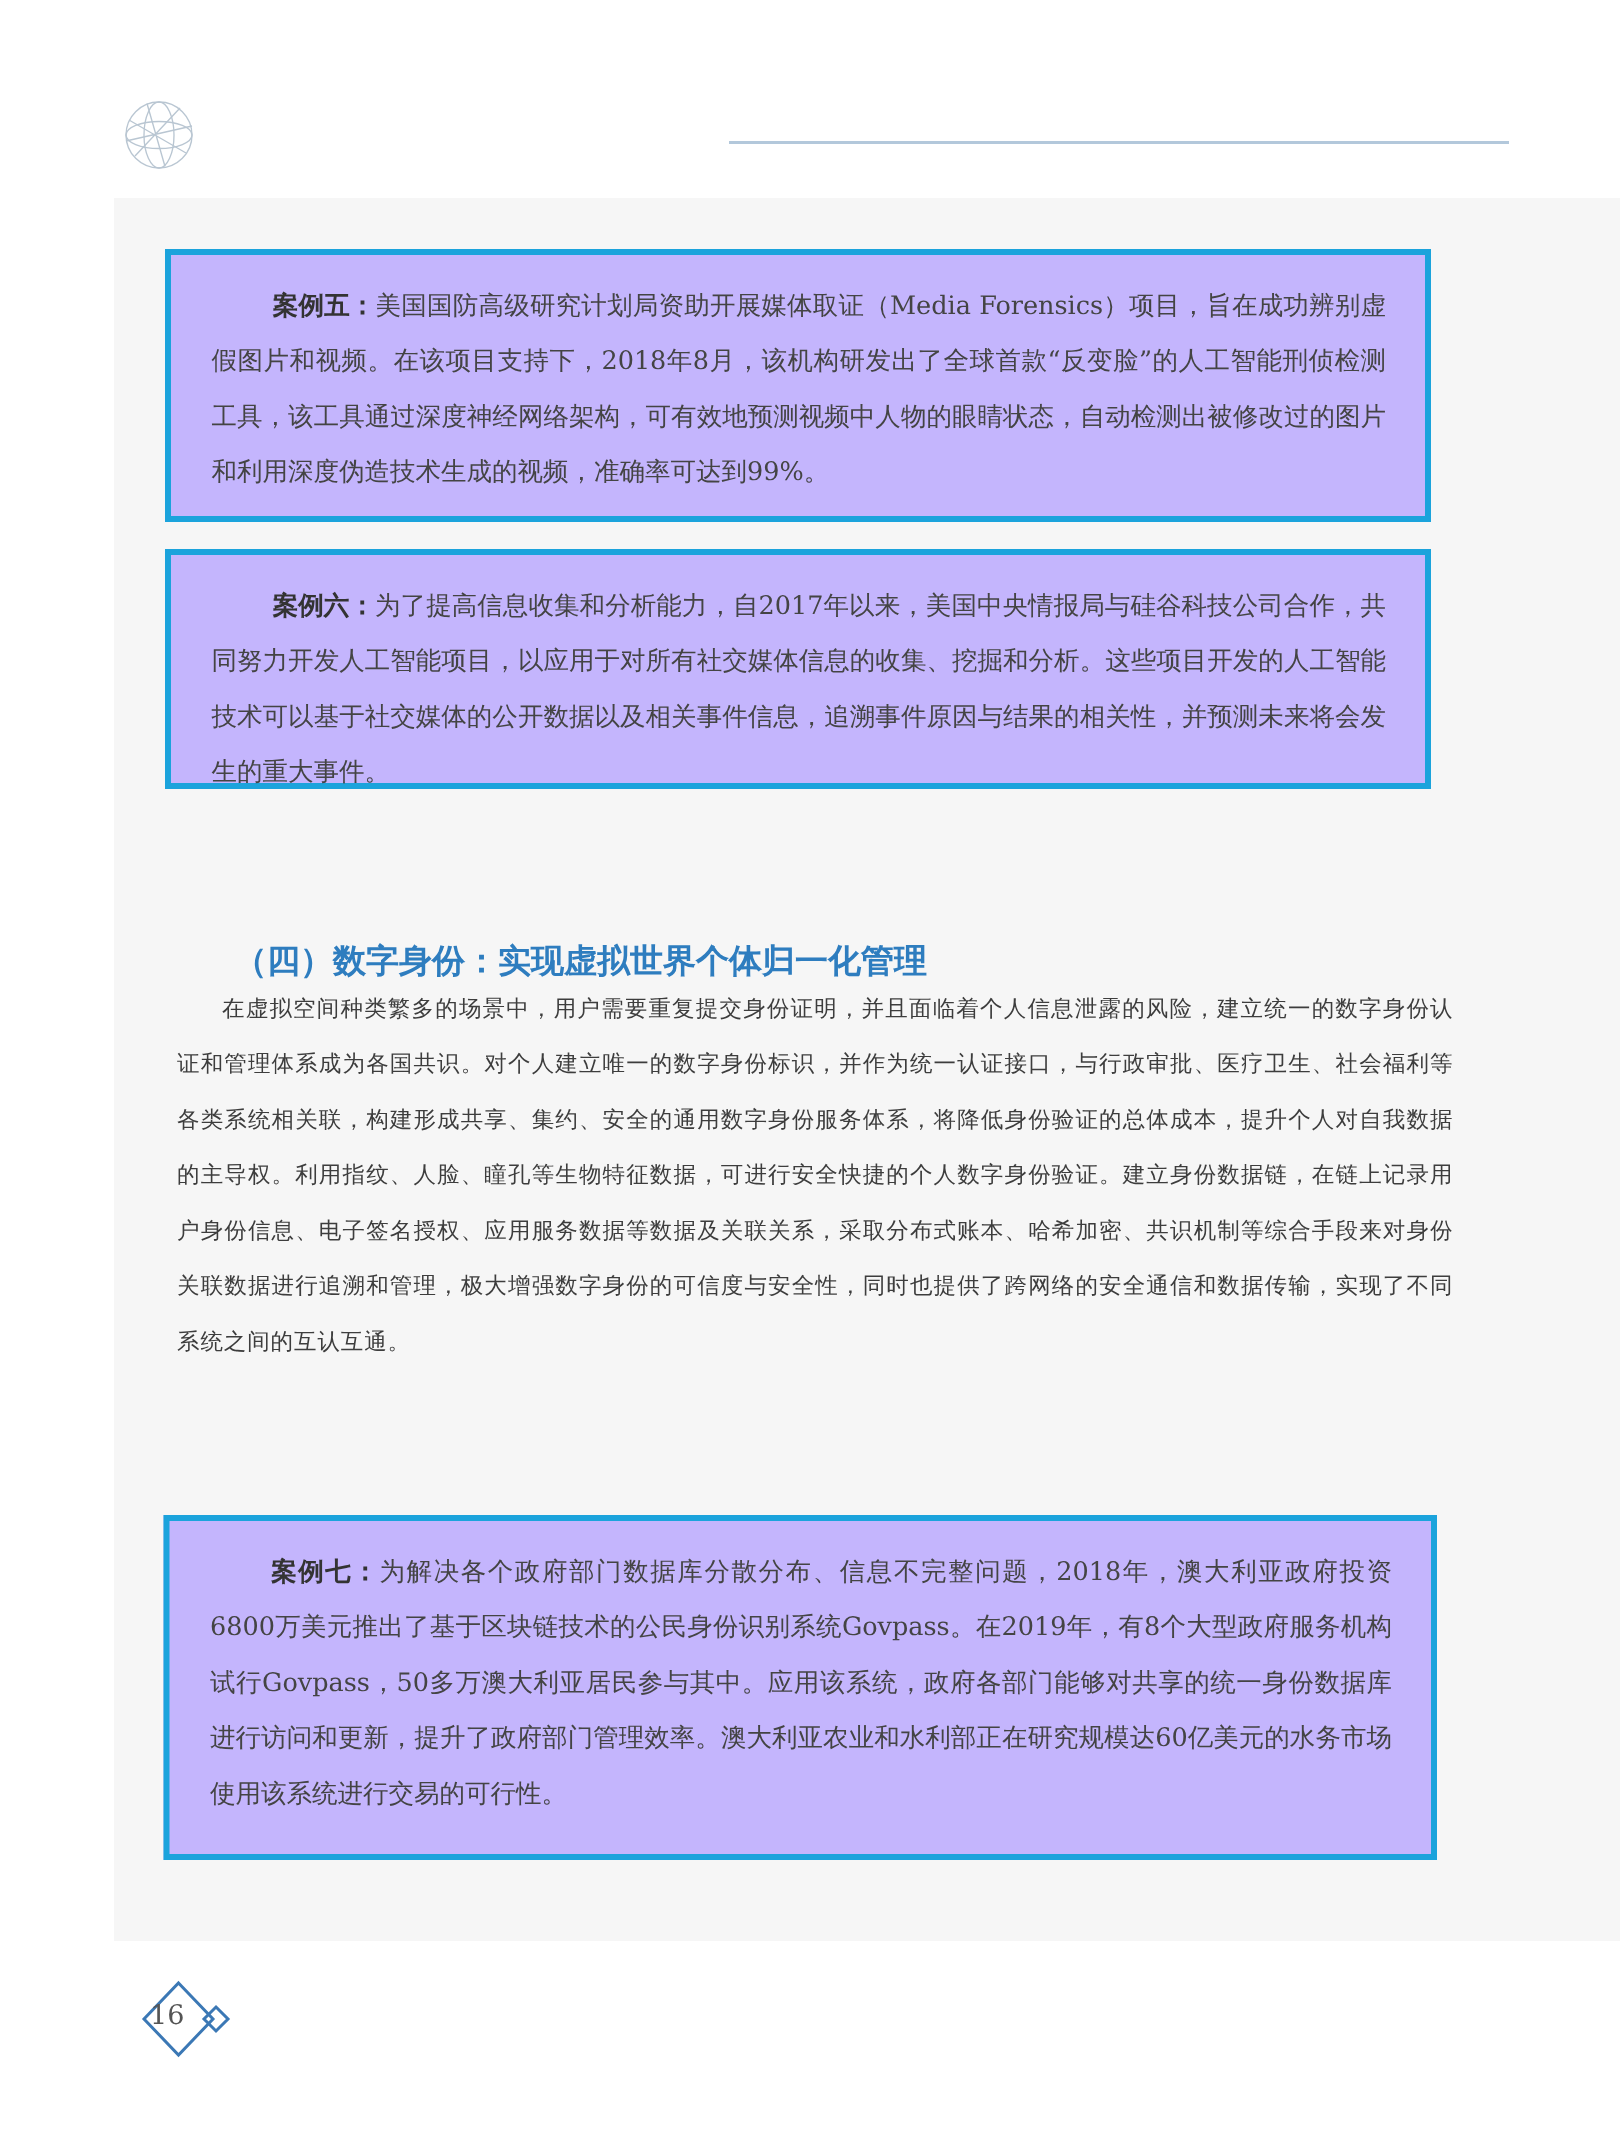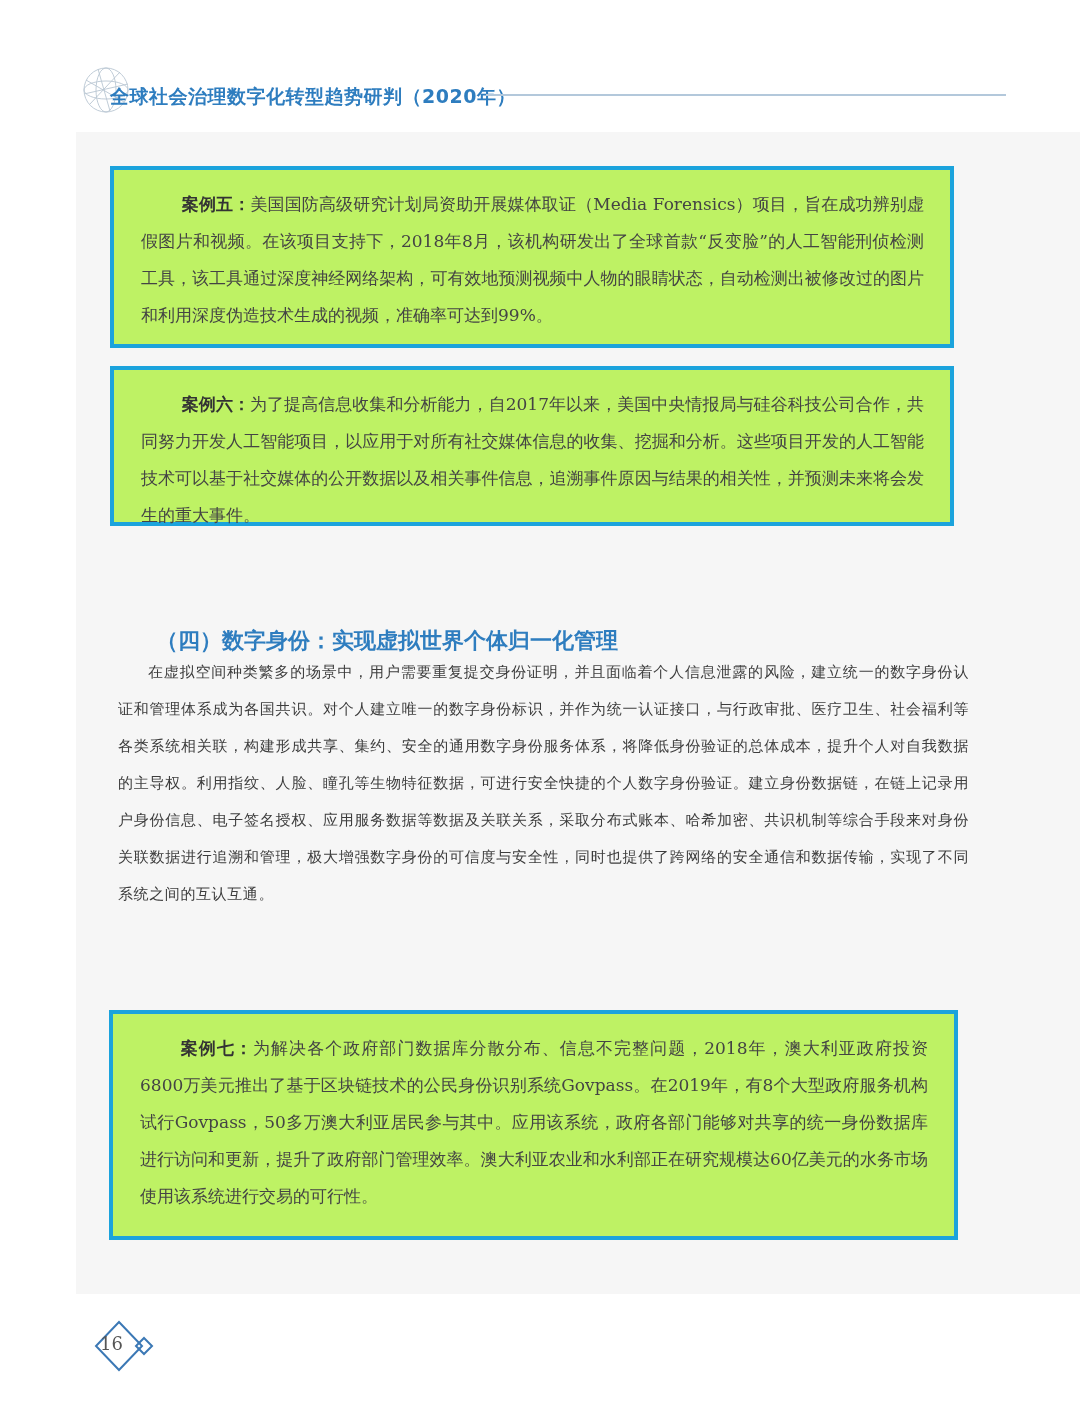--- a/index.html
+++ b/index.html
@@ -24,21 +24,21 @@
   .header-rule {
     position: absolute; left: 410px; top: 34px; width: 520px; height: 2px;
     background: #b3c8db;
   }
   .content {
     position: absolute; left: 76px; top: 132px; width: 1004px; height: 1162px;
     background: #f6f6f6;
   }
   .case-box {
     position: absolute; left: 34px; width: 844px;
-    background: #bef264;
+    background: #c4b5fd;
     border: 4px solid #1ba3dc;
     box-sizing: border-box;
     padding: 16px 26px 0 27px;
     font-size: 17px; line-height: 37px; color: #444;
     text-align: justify;
   }
   .case-box .lead { font-weight: bold; color: #333; }
   .case-box p { margin: 0; text-indent: 2.4em; }
   #case5 { top: 34px; height: 182px; }
   #case6 { top: 234px; height: 160px; }
@@ -68,21 +68,20 @@
 
 <div class="header">
   <svg class="globe" viewBox="0 0 52 52">
     <g fill="none" stroke="#b9c6d2" stroke-width="0.9">
       <circle cx="26" cy="26" r="22"></circle>
       <ellipse cx="26" cy="26" rx="10" ry="22"></ellipse>
       <ellipse cx="26" cy="26" rx="22" ry="9"></ellipse>
       <path d="M6 16 L44 38 M10 40 L40 8 M18 5 L30 47 M4 30 L48 20"></path>
     </g>
   </svg>
-  <div class="header-title">全球社会治理数字化转型趋势研判（2020年）</div>
   <div class="header-rule"></div>
 </div>
 
 <div class="content">
 
   <div class="case-box" id="case5">
     <p><span class="lead">案例五：</span><span>美国国防高级研究计划局资助开展媒体取证（Media Forensics）项目，旨在成功辨别虚假图片和视频。在该项目支持下，2018年8月，该机构研发出了全球首款“反变脸”的人工智能刑侦检测工具，该工具通过深度神经网络架构，可有效地预测视频中人物的眼睛状态，自动检测出被修改过的图片和利用深度伪造技术生成的视频，准确率可达到99%。</span></p>
   </div>
 
   <div class="case-box" id="case6">

